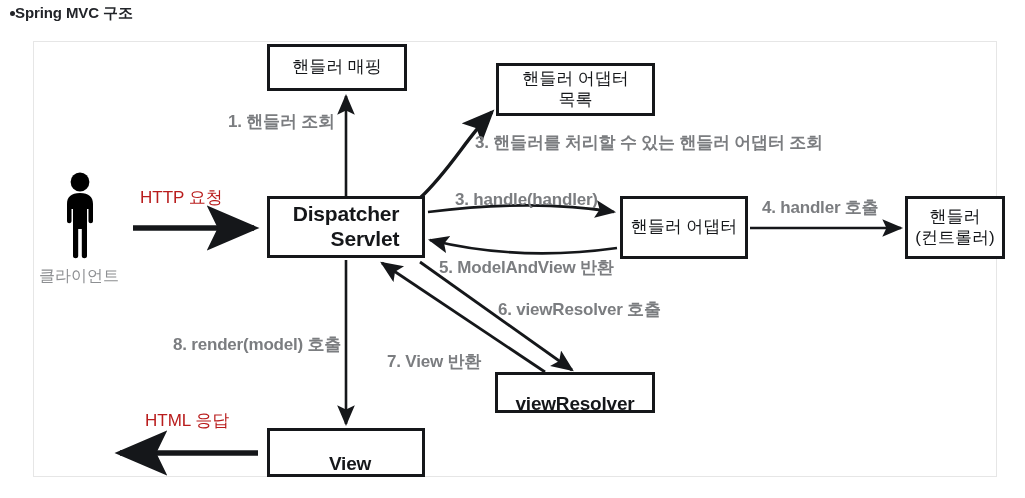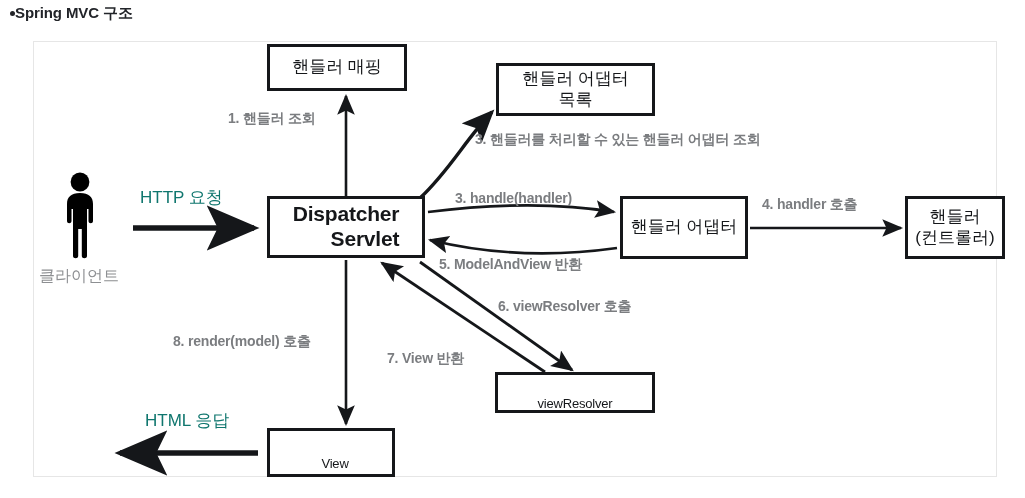--- a/index.html
+++ b/index.html
@@ -66,42 +66,42 @@
     display: flex;
     align-items: center;
     justify-content: center;
     text-align: center;
     color: #15171a;
     line-height: 1.18;
   }
   .node span { display: block; }
   .node-kr { font-size: 17px; font-weight: 500; }
   .node-en { font-size: 21px; font-weight: bold; letter-spacing: -0.2px; text-align: right; }
-  .node-mid { font-size: 13px; font-weight: normal; letter-spacing: -0.2px; margin-top: 23px; }
+  .node-mid { font-size: 19px; font-weight: bold; letter-spacing: -0.2px; margin-top: 23px; }
 
   #node-handler-mapping { left: 267px; top: 44px;  width: 140px; height: 47px; }
   #node-adapter-list    { left: 496px; top: 63px;  width: 159px; height: 53px; }
   #node-dispatcher      { left: 267px; top: 196px; width: 158px; height: 62px; }
   #node-handler-adapter { left: 620px; top: 196px; width: 128px; height: 63px; }
   #node-handler-ctrl    { left: 905px; top: 196px; width: 100px;  height: 63px; }
   #node-viewresolver    { left: 495px; top: 372px; width: 160px; height: 41px; }
-  #node-view            { left: 267px; top: 428px; width: 128px; height: 49px; padding-left: 8px; }
+  #node-view            { left: 267px; top: 428px; width: 158px; height: 49px; padding-left: 8px; }
 
   
   .edge-label {
     position: absolute;
     color: #7b7d80;
     font-weight: bold;
-    font-size: 14px;
+    font-size: 17px;
     white-space: nowrap;
     letter-spacing: -0.2px;
   }
   .big-label {
     position: absolute;
-    color: #0f766e;
+    color: #b91c1c;
     font-size: 17px;
     font-weight: 500;
     white-space: nowrap;
   }
   .actor-label {
     position: absolute;
     color: #8d8f92;
     font-size: 16px;
     font-weight: 500;
     white-space: nowrap;

